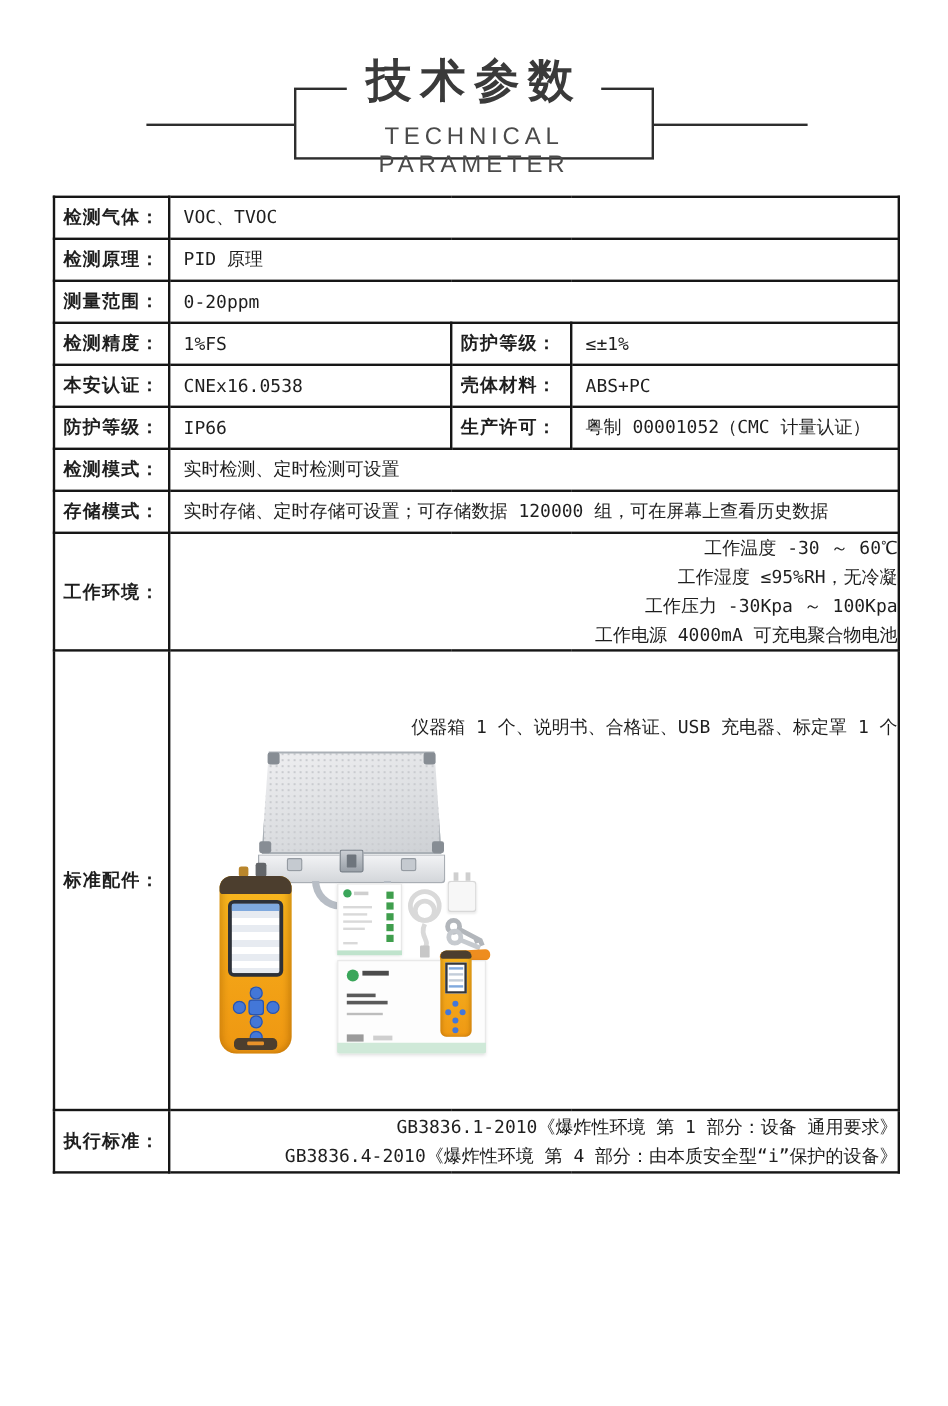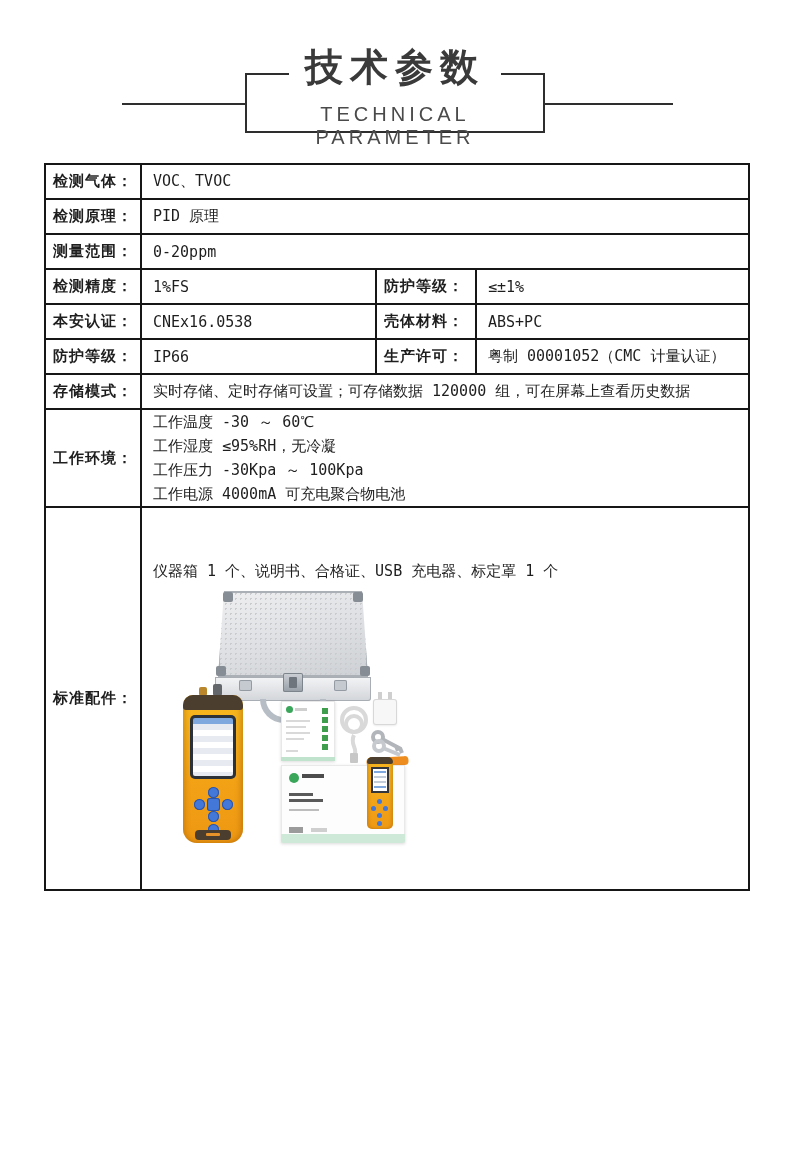--- a/index.html
+++ b/index.html
@@ -23,21 +23,21 @@
   table.spec { position:absolute; left:44px; top:163px; width:704px;
                border-collapse:collapse; table-layout:fixed; }
   table.spec td { border:2px solid #161616; font-size:15px; vertical-align:middle;
                   overflow:hidden; }
   td.lbl { padding-left:7px; font-weight:bold; white-space:pre; letter-spacing:1px; }
   td.val { padding-left:11px; font-family:"DejaVu Sans Mono", monospace; }
   tr.h35 td { height:35px; }
   tr.h-env td { height:98px; }
   tr.h-acc td { height:383px;margin-top:17px; }
   tr.h-std td { height:52px; }
-  .mline { line-height:24px; }
+  .mline { line-height:24px;text-align:right; }
   td.top { vertical-align:top; }
   td.top .cellpad { padding-top:5px; }
 
   
   .photo { position:relative; margin:8px 0 0 30px; width:240px; height:252px; }
   .photo, .photo * { pointer-events:none; }
 
   
   .case { position:absolute; left:32px; top:0; width:156px; height:132px; }
   .case-lid { position:absolute; left:3px; top:0; width:150px; height:86px;
@@ -189,20 +189,24 @@
     <td class="lbl">壳体材料：</td>
     <td class="val">ABS+PC</td>
   </tr>
   <tr class="h35">
     <td class="lbl">防护等级：</td>
     <td class="val">IP66</td>
     <td class="lbl">生产许可：</td>
     <td class="val">粤制 00001052（CMC 计量认证）</td>
   </tr>
   <tr class="h35">
+    <td class="lbl">检测模式：</td>
+    <td class="val" colspan="3">实时检测、定时检测可设置</td>
+  </tr>
+  <tr class="h35">
     <td class="lbl">存储模式：</td>
     <td class="val" colspan="3">实时存储、定时存储可设置；可存储数据 120000 组，可在屏幕上查看历史数据</td>
   </tr>
   <tr class="h-env">
     <td class="lbl">工作环境：</td>
     <td class="val" colspan="3">
       <div class="mline">工作温度 -30 ～ 60℃</div>
       <div class="mline">工作湿度 ≤95%RH，无冷凝</div>
       <div class="mline">工作压力 -30Kpa ～ 100Kpa</div>
       <div class="mline">工作电源 4000mA 可充电聚合物电池</div>
@@ -298,14 +302,21 @@
             <div class="mini-dot md1"></div>
             <div class="mini-dot md2"></div>
             <div class="mini-dot md3"></div>
             <div class="mini-dot md4"></div>
             <div class="mini-dot md5"></div>
           </div>
         </div>
       </div>
     </td>
   </tr>
+  <tr class="h-std">
+    <td class="lbl">执行标准：</td>
+    <td class="val" colspan="3">
+      <div class="mline">GB3836.1-2010《爆炸性环境 第 1 部分：设备 通用要求》</div>
+      <div class="mline">GB3836.4-2010《爆炸性环境 第 4 部分：由本质安全型“i”保护的设备》</div>
+    </td>
+  </tr>
 </tbody>
   </table>
 
 </body></html>

